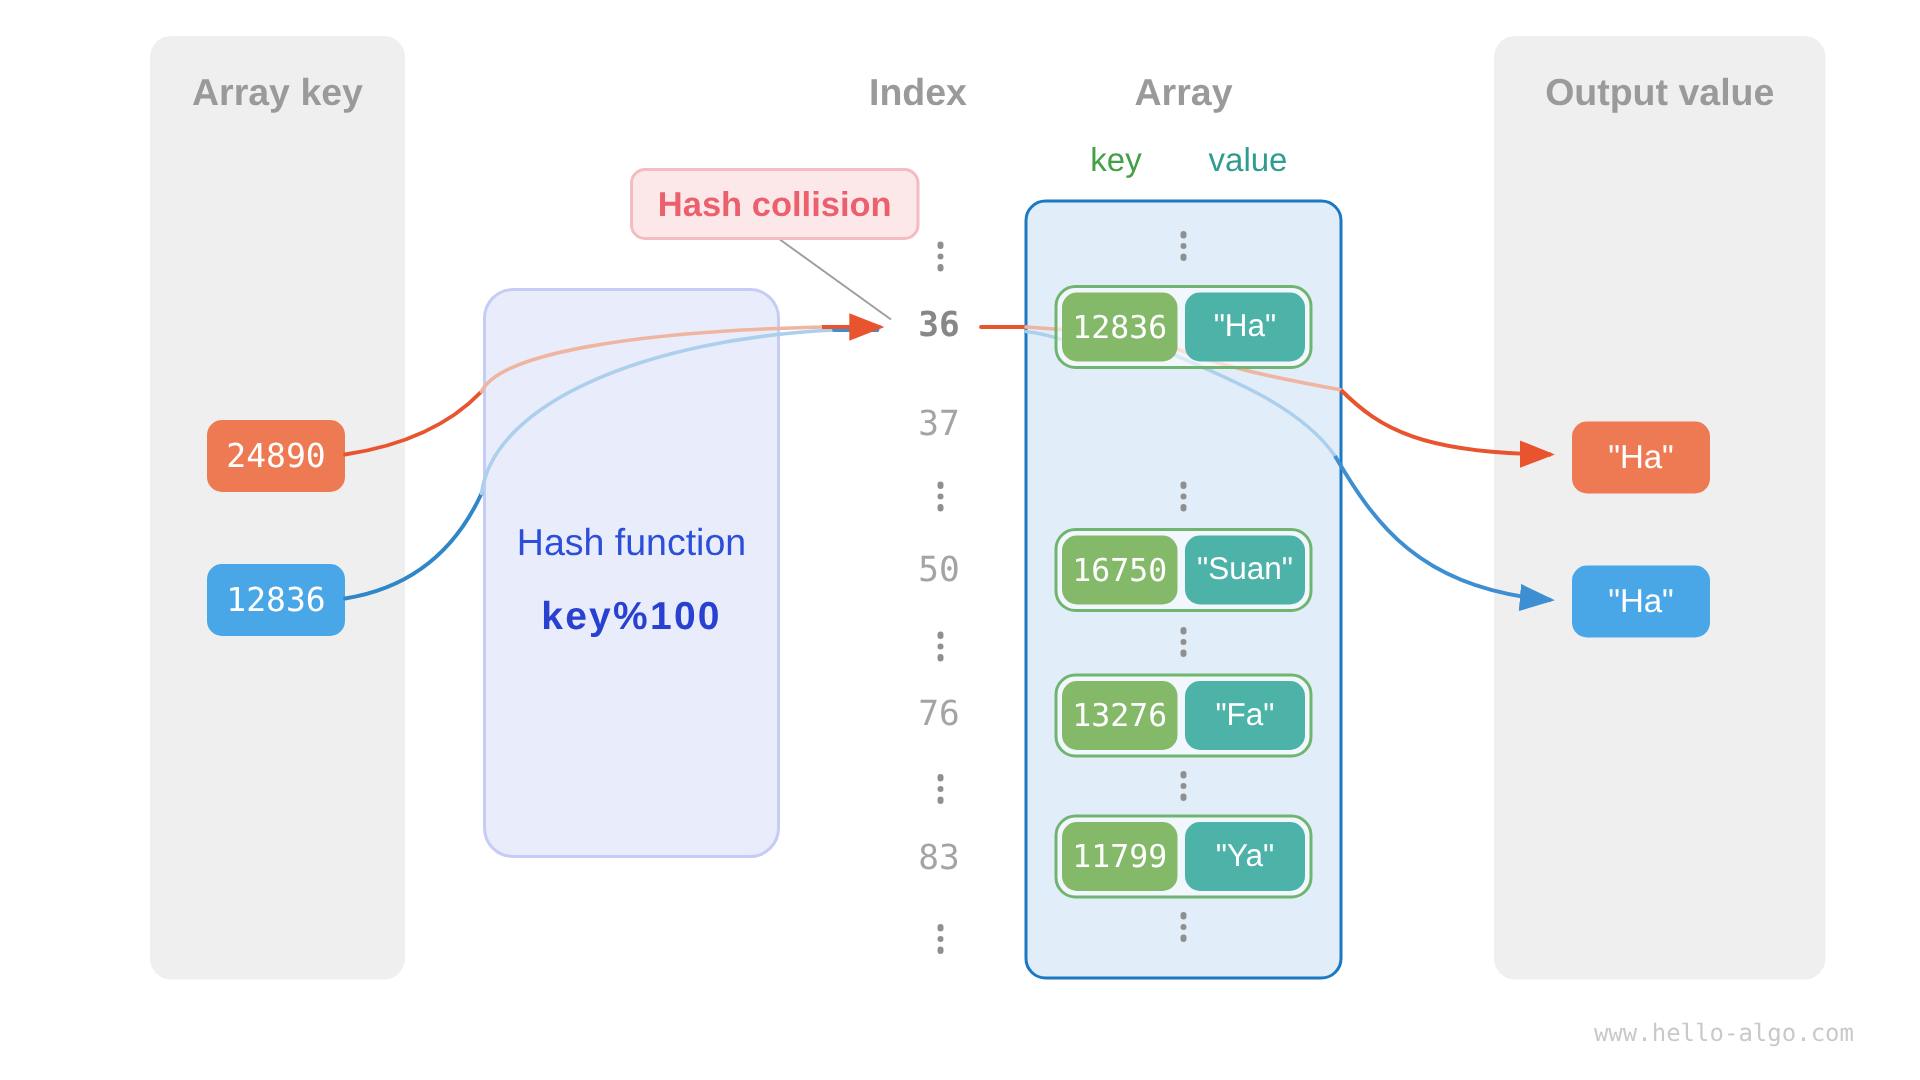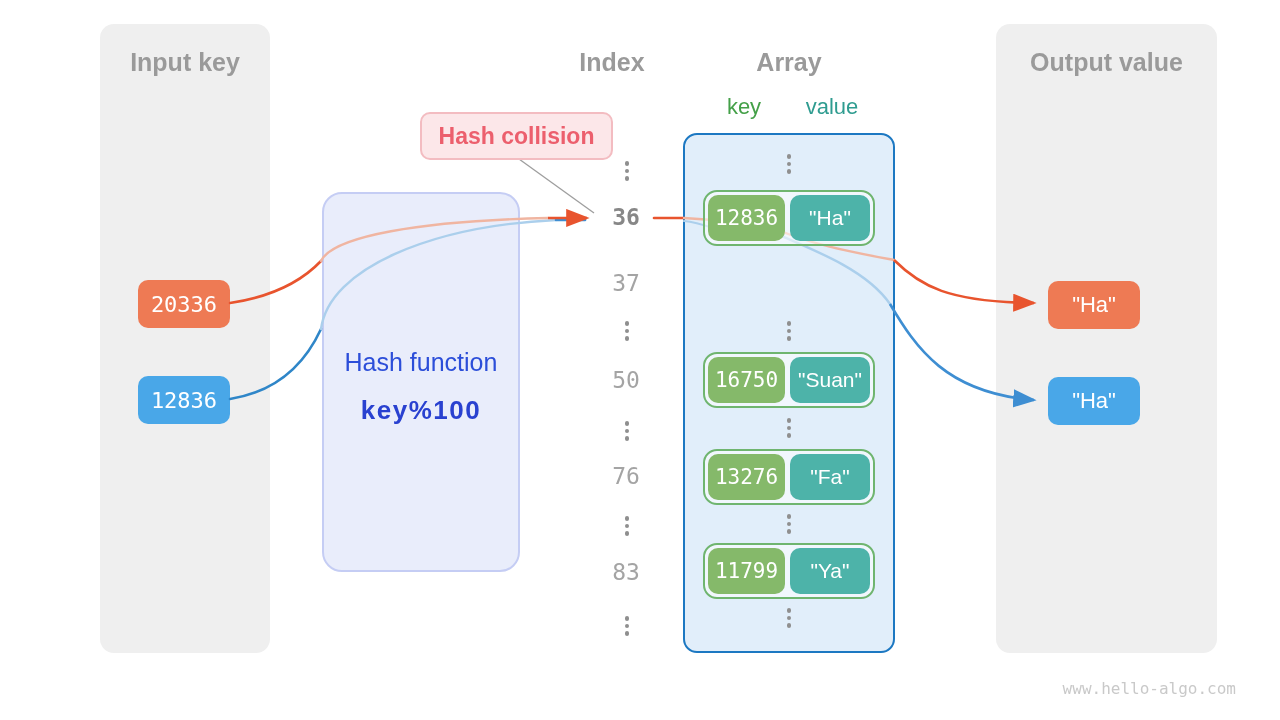--- a/index.html
+++ b/index.html
@@ -72,23 +72,23 @@
   .watermark{position:absolute;right:44px;top:679px;font-size:16px;color:var(--watermark);
              font-family:"DejaVu Sans Mono",monospace;}
   svg.connectors{position:absolute;left:0;top:0;pointer-events:none;}
 </style>
 </head>
 <body>
 
 <div class="canvas">
 
   <div class="panel panel-input">
-    <div class="panel-title">Input key</div>
+    <div class="panel-title">Array key</div>
     <div class="vbox orange mono in-key-1">
-      <span>20336</span>
+      <span>24890</span>
     </div>
     <div class="vbox blue mono in-key-2">
       <span>12836</span>
     </div>
   </div>
 
   <div class="panel panel-output">
     <div class="panel-title">Output value</div>
     <div class="vbox orange out-val-1">
       <span>"Ha"</span>

